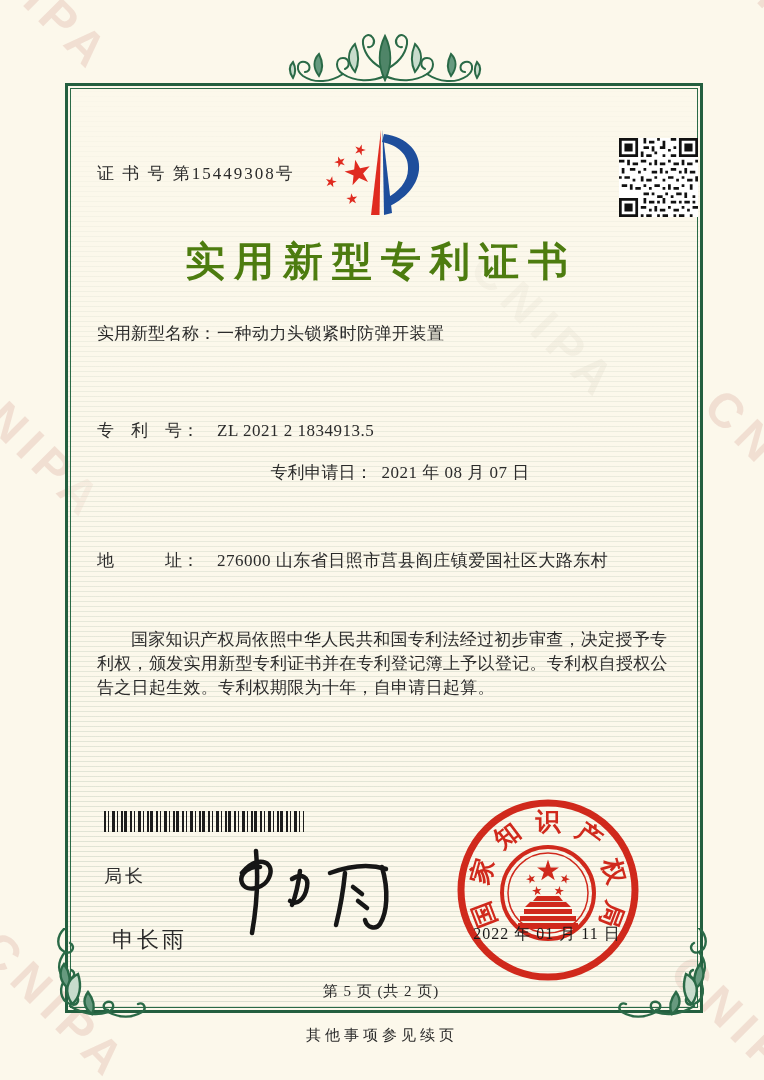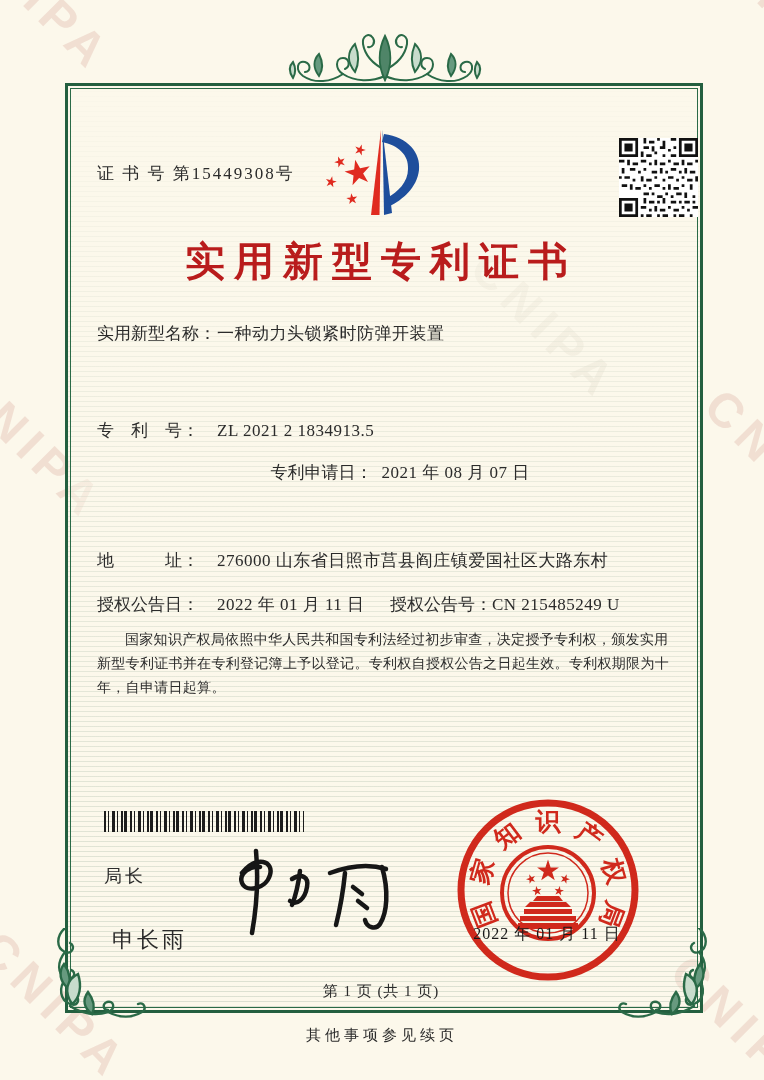--- a/index.html
+++ b/index.html
@@ -23,26 +23,26 @@
       repeating-linear-gradient(180deg, rgba(150,172,152,.38) 0 1px, rgba(0,0,0,0) 1px 5px);
   }
   .frame::before{content:"";position:absolute;inset:2px;border:1px solid #2a6a47;}
   .ornament{position:absolute;z-index:2;}
   
   .layer{position:absolute;inset:0;z-index:3;}
   .cert-no{position:absolute;left:97px;top:130px;font-size:17px;letter-spacing:2px;margin-top:32px;}
   .logo{position:absolute;left:318px;top:120px;}
   .qr{position:absolute;left:619px;top:138px;width:79px;height:79px;background:#fff;}
   .title{position:absolute;left:65px;top:234px;width:632px;text-align:center;
-         font-size:40px;font-weight:bold;letter-spacing:9px;color:#b91c1c;}
+         font-size:40px;font-weight:bold;letter-spacing:9px;color:#4d7c0f;}
   .field-row{position:absolute;left:97px;right:70px;font-size:17px;white-space:nowrap;}
   .f-label{display:inline-block;width:120px;}
   .f-value{letter-spacing:.5px;}
   .grant-no-group{position:absolute;left:293px;top:0;}
-  .body-text{position:absolute;left:97px;top:628px;width:574px;font-size:14px;line-height:24px;}
+  .body-text{position:absolute;left:97px;top:628px;width:574px;font-size:17px;line-height:24px;}
   .body-text p{margin:0;text-indent:2em;letter-spacing:.3px;}
   .barcode{position:absolute;left:104px;top:811px;width:200px;height:21px;
     background:repeating-linear-gradient(90deg,
       #1c1c1c 0 2px,transparent 2px 4px,#1c1c1c 4px 5px,transparent 5px 8px,
       #1c1c1c 8px 11px,transparent 11px 13px,#1c1c1c 13px 14px,transparent 14px 17px,
       #1c1c1c 17px 19px,transparent 19px 20px,#1c1c1c 20px 23px,transparent 23px 26px);}
   .sig-title{position:absolute;left:104px;top:864px;font-size:18px;letter-spacing:3px;}
   .sig-name{position:absolute;left:112px;top:925px;font-size:22px;letter-spacing:3px;}
   .signature{position:absolute;left:212px;top:843px;}
   
@@ -169,26 +169,20 @@
       <span class="f-label">实用新型名称：</span><span class="f-value">一种动力头锁紧时防弹开装置</span>
     </div>
     <div class="field-row" style="top:419px;">
       <span class="f-label">专　利　号：</span><span class="f-value">ZL 2021 2 1834913.5</span>
     </div>
     <div class="field-row" style="top:461px;text-align:center;">
       <span class="f-label">专利申请日：</span><span class="f-value">2021 年 08 月 07 日</span>
     </div>
     <div class="field-row" style="top:549px;">
       <span class="f-label">地　　　址：</span><span class="f-value">276000 山东省日照市莒县阎庄镇爱国社区大路东村</span>
-    </div>
-    <div class="field-row" style="top:593px;">
-      <span class="f-label">授权公告日：</span><span class="f-value">2022 年 01 月 11 日</span>
-      <span class="grant-no-group">
-        <span>授权公告号：</span><span class="f-value">CN 215485249 U</span>
-      </span>
     </div>
 
     <div class="body-text">
       <p>国家知识产权局依照中华人民共和国专利法经过初步审查，决定授予专利权，颁发实用新型专利证书并在专利登记簿上予以登记。专利权自授权公告之日起生效。专利权期限为十年，自申请日起算。</p>
     </div>
 
     <div class="barcode"></div>
 
     <div class="sig-title">局长</div>
     <div class="sig-name">申长雨</div>
@@ -231,17 +225,17 @@
           <span class="seal-char" style="transform: rotate(-74deg) translateY(-68px);">家</span>
           <span class="seal-char" style="transform: rotate(-37deg) translateY(-68px);">知</span>
           <span class="seal-char" style="transform: rotate(0deg) translateY(-68px);">识</span>
           <span class="seal-char" style="transform: rotate(37deg) translateY(-68px);">产</span>
           <span class="seal-char" style="transform: rotate(74deg) translateY(-68px);">权</span>
           <span class="seal-char" style="transform: rotate(111deg) translateY(-68px);">局</span>
         </div>
     </div>
     <div class="seal-date">2022 年 01 月 11 日</div>
 
-    <div class="page-info">第 1 页 (共 1 页)</div>
+    <div class="page-info">第 5 页 (共 2 页)</div>
   </div>
 
   <div class="foot-note">其他事项参见续页</div>
 </div>
 
 </body></html>

